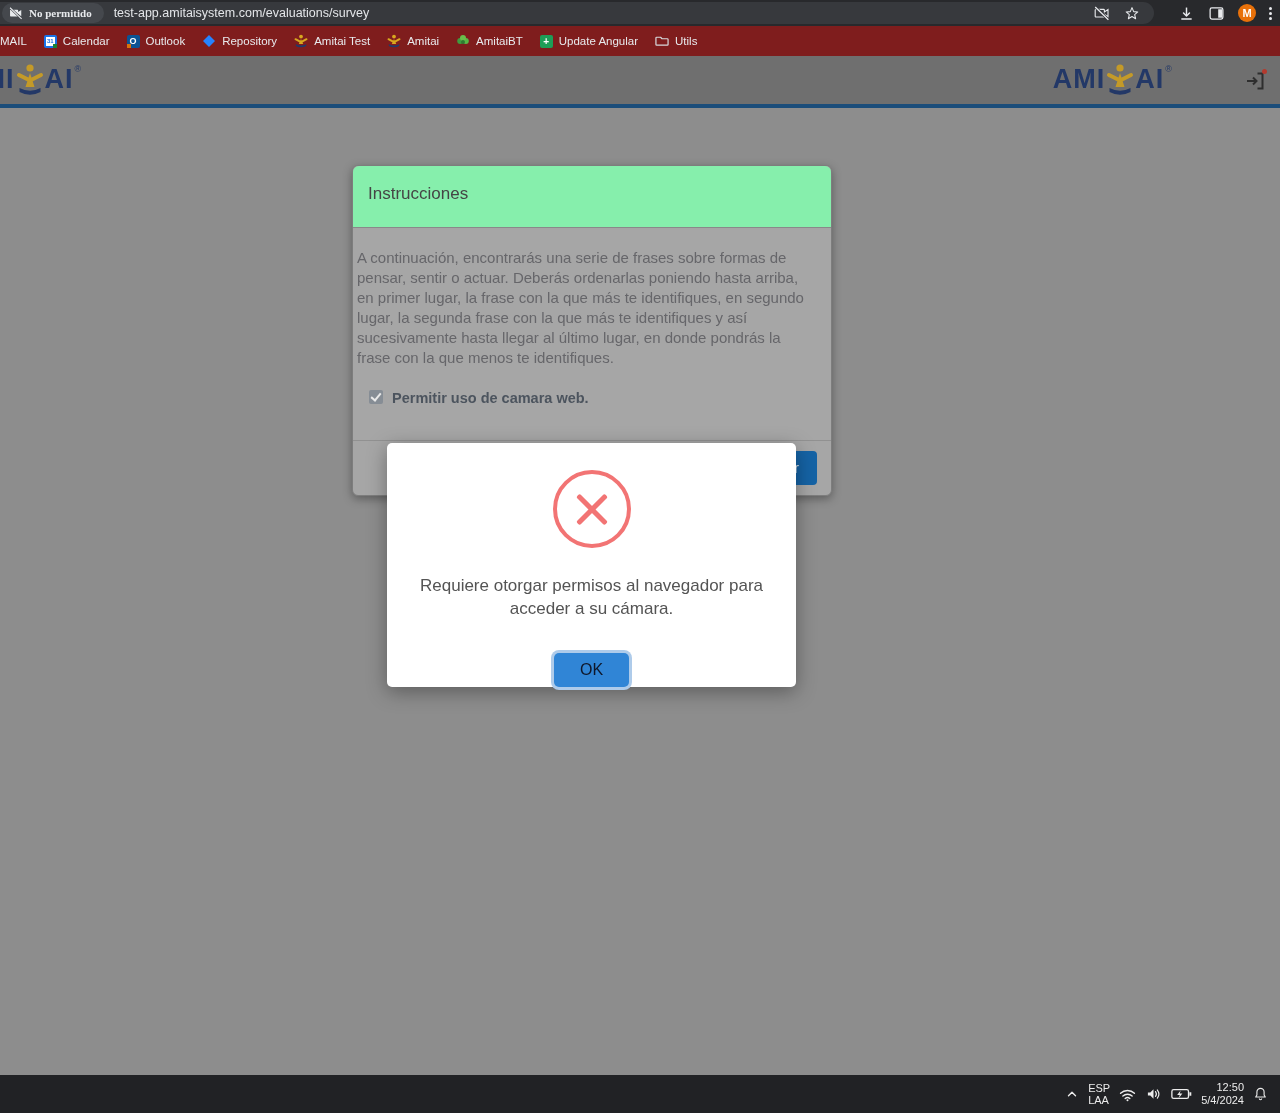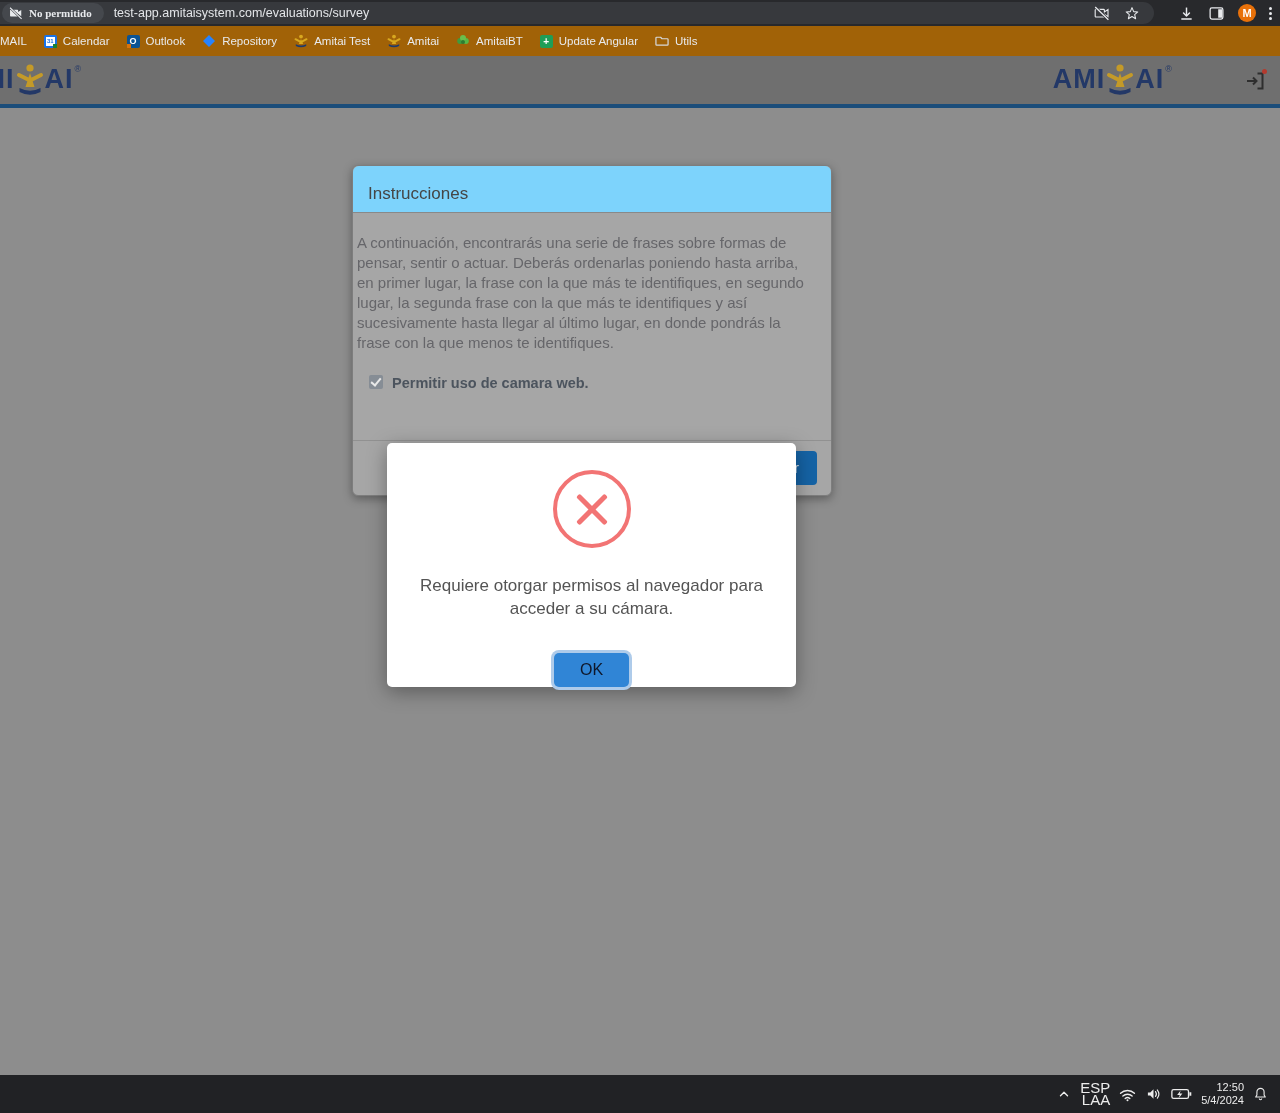--- a/index.html
+++ b/index.html
@@ -15,21 +15,21 @@
   .url{margin-left:10px;color:#e4e6e9;font-size:12.5px;white-space:nowrap;}
   .omni-actions{margin-left:auto;display:flex;align-items:center;gap:14px;padding-right:14px;}
   .toolbar-actions{position:absolute;right:0;top:0;height:26px;display:flex;align-items:center;
     gap:13px;padding-right:8px;}
   .avatar{width:18px;height:18px;border-radius:50%;background:#e8710a;color:#fff;font-size:11px;
     font-weight:bold;display:flex;align-items:center;justify-content:center;}
   .kebab{display:flex;flex-direction:column;gap:2px;}
   .kebab i{width:3px;height:3px;border-radius:50%;background:#e8eaed;}
 
   
-  .bookmarks-bar{position:absolute;top:26px;left:0;width:1280px;height:30px;background:#a16207;
+  .bookmarks-bar{position:absolute;top:26px;left:0;width:1280px;height:30px;background:#7f1d1d;
     display:flex;align-items:center;gap:17px;color:#e8eaed;font-size:11.5px;}
   .bm{display:flex;align-items:center;gap:6px;white-space:nowrap;}
   .bm .ic{display:inline-flex;width:14px;height:14px;align-items:center;justify-content:center;}
   .cal{width:13px;height:13px;background:#1a73e8;border-radius:2px;position:relative;}
   .cal::before{content:"31";position:absolute;left:2px;top:2px;right:2px;bottom:2px;background:#fff;
     color:#1a73e8;font-size:6px;font-weight:bold;display:flex;align-items:center;justify-content:center;}
   .cal::after{content:"";position:absolute;right:0;bottom:0;width:4px;height:4px;background:#188038;}
   .out{width:13px;height:13px;background:#0b5394;border-radius:2px;color:#fff;font-size:9px;
     font-weight:bold;display:flex;align-items:center;justify-content:center;position:relative;}
   .out::before{content:"O";}
@@ -45,21 +45,21 @@
   .logo .txt{font-size:27px;font-weight:bold;color:#233867;letter-spacing:1px;line-height:32px;}
   .logo .reg{font-size:9px;color:#233867;line-height:12px;margin-left:1px;}
   .logo-left{left:-38px;top:7px;}
   .logo-right{right:108px;top:7px;}
   .logout{position:absolute;right:14px;top:14px;width:22px;height:22px;}
   .logout .dot{position:absolute;right:-1px;top:-1px;width:5px;height:5px;border-radius:50%;background:#b33a2e;}
 
   
   .card{position:absolute;left:352px;top:165px;width:480px;height:331px;background:#a6a6a6;
     border:1px solid #7d7d7d;border-radius:6px;box-shadow:0 3px 10px rgba(0,0,0,.35);box-sizing:border-box;z-index:2;}
-  .card-header{height:47px;background:#7dd3fc;border-bottom:1px solid #898989;border-radius:6px 6px 0 0;
+  .card-header{height:62px;background:#86efac;border-bottom:1px solid #898989;border-radius:6px 6px 0 0;
     padding:18px 0 0 15px;font-size:17px;color:#454545;box-sizing:border-box;}
   .card-body{padding:20px 16px 0 4px;font-size:15px;line-height:20px;color:#66666a;}
   .cb-row{margin-top:22px;display:flex;padding:0 16px;}
   .cbx{width:14px;height:14px;border-radius:2px;background:#868d95;position:relative;flex:0 0 auto;}
   .cbx.checked::after{content:"";position:absolute;left:4px;top:1px;width:4px;height:8px;
     border:solid #e9e9e9;border-width:0 2px 2px 0;transform:rotate(40deg);}
   .cb-label{margin-left:9px;font-weight:bold;font-size:14.5px;color:#4c545e;}
   .card-footer{position:absolute;left:0;right:0;bottom:0;border-top:1px solid #919191;
     padding:10px 14px;display:flex;justify-content:flex-end;box-sizing:border-box;}
   .start-btn{background:#1563a5;color:#e3e7ea;border:none;border-radius:4px;font-size:14px;
@@ -73,21 +73,21 @@
   .err .x1{transform:rotate(45deg);}
   .err .x2{transform:rotate(-45deg);}
   .swal-msg{margin:26px auto 12px;max-width:356px;font-size:17px;line-height:23px;color:#545454;}
   .ok-btn{margin-top:21px;background:#3085d6;border:none;border-radius:5px;color:#0f172a;font-size:16px;
     padding:8px 26px;box-shadow:0 0 0 3px #aecbea;font-family:Liberation Sans, sans-serif;}
 
   
   .taskbar{position:absolute;left:0;bottom:0;width:1280px;height:38px;background:#212225;
     display:flex;align-items:center;justify-content:flex-end;gap:9px;padding-right:8px;
     box-sizing:border-box;color:#ececec;}
-  .tray-text{font-size:15px;line-height:12px;text-align:right;}
+  .tray-text{font-size:11px;line-height:12px;text-align:left;}
   .clock{font-size:11px;line-height:13px;text-align:right;}
   .ti{display:inline-flex;align-items:center;justify-content:center;}
 </style>
 </head>
 <body>
 
 <div class="screen">
 
   <div class="chrome-topbar">
     <div class="omnibox">

